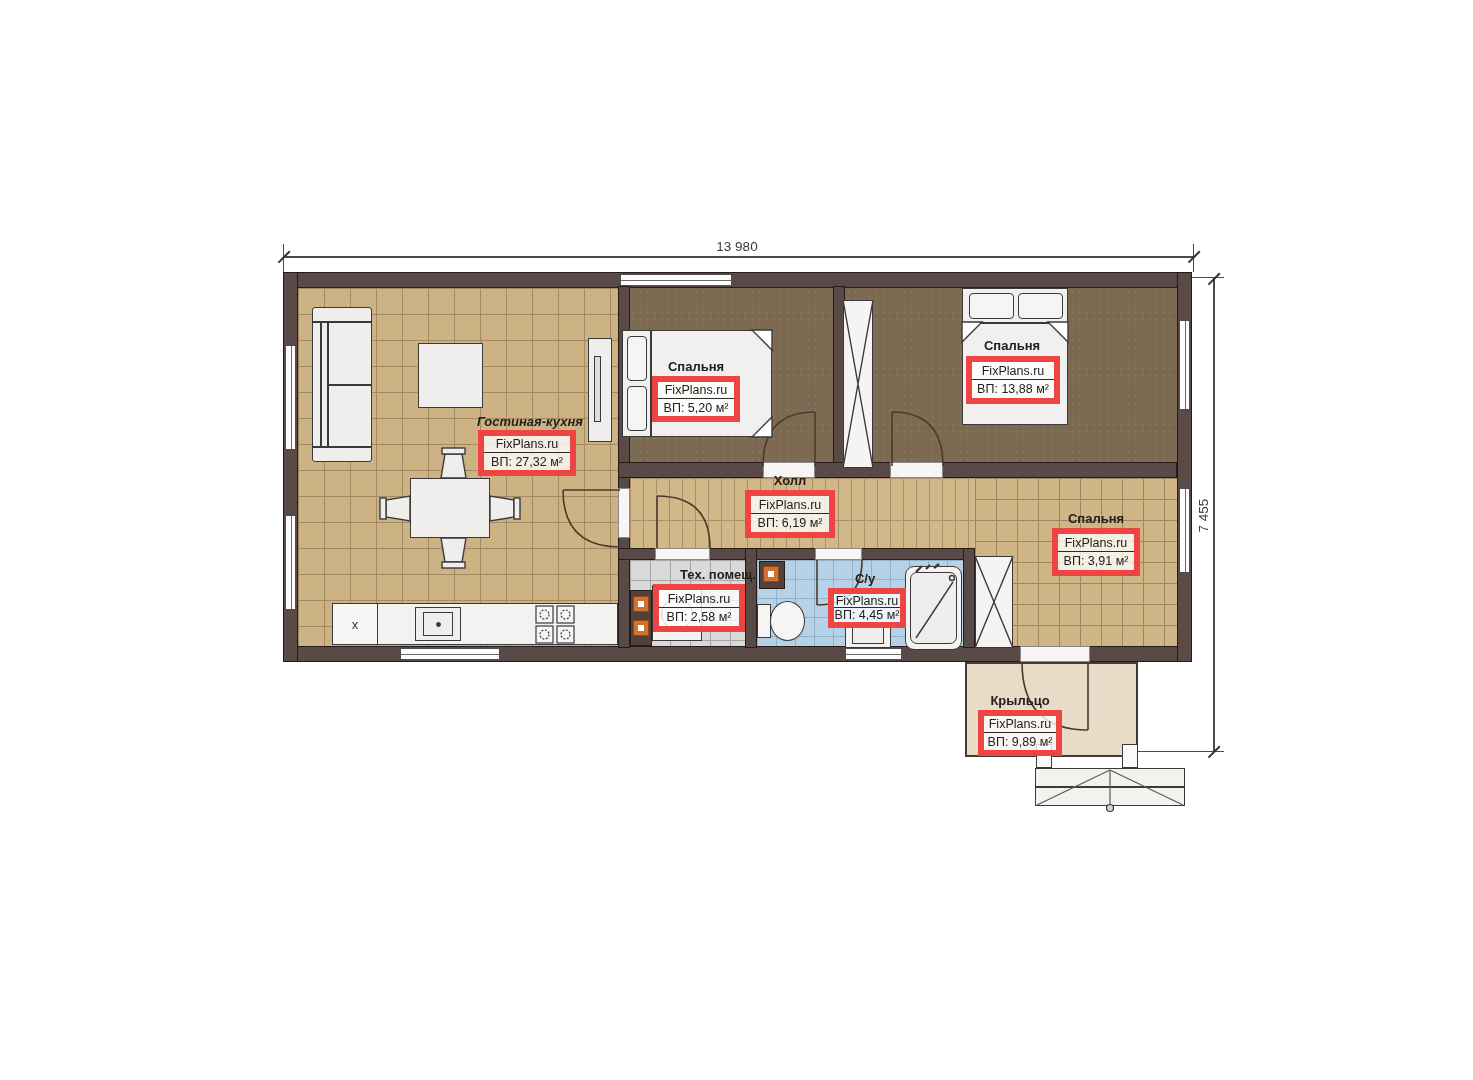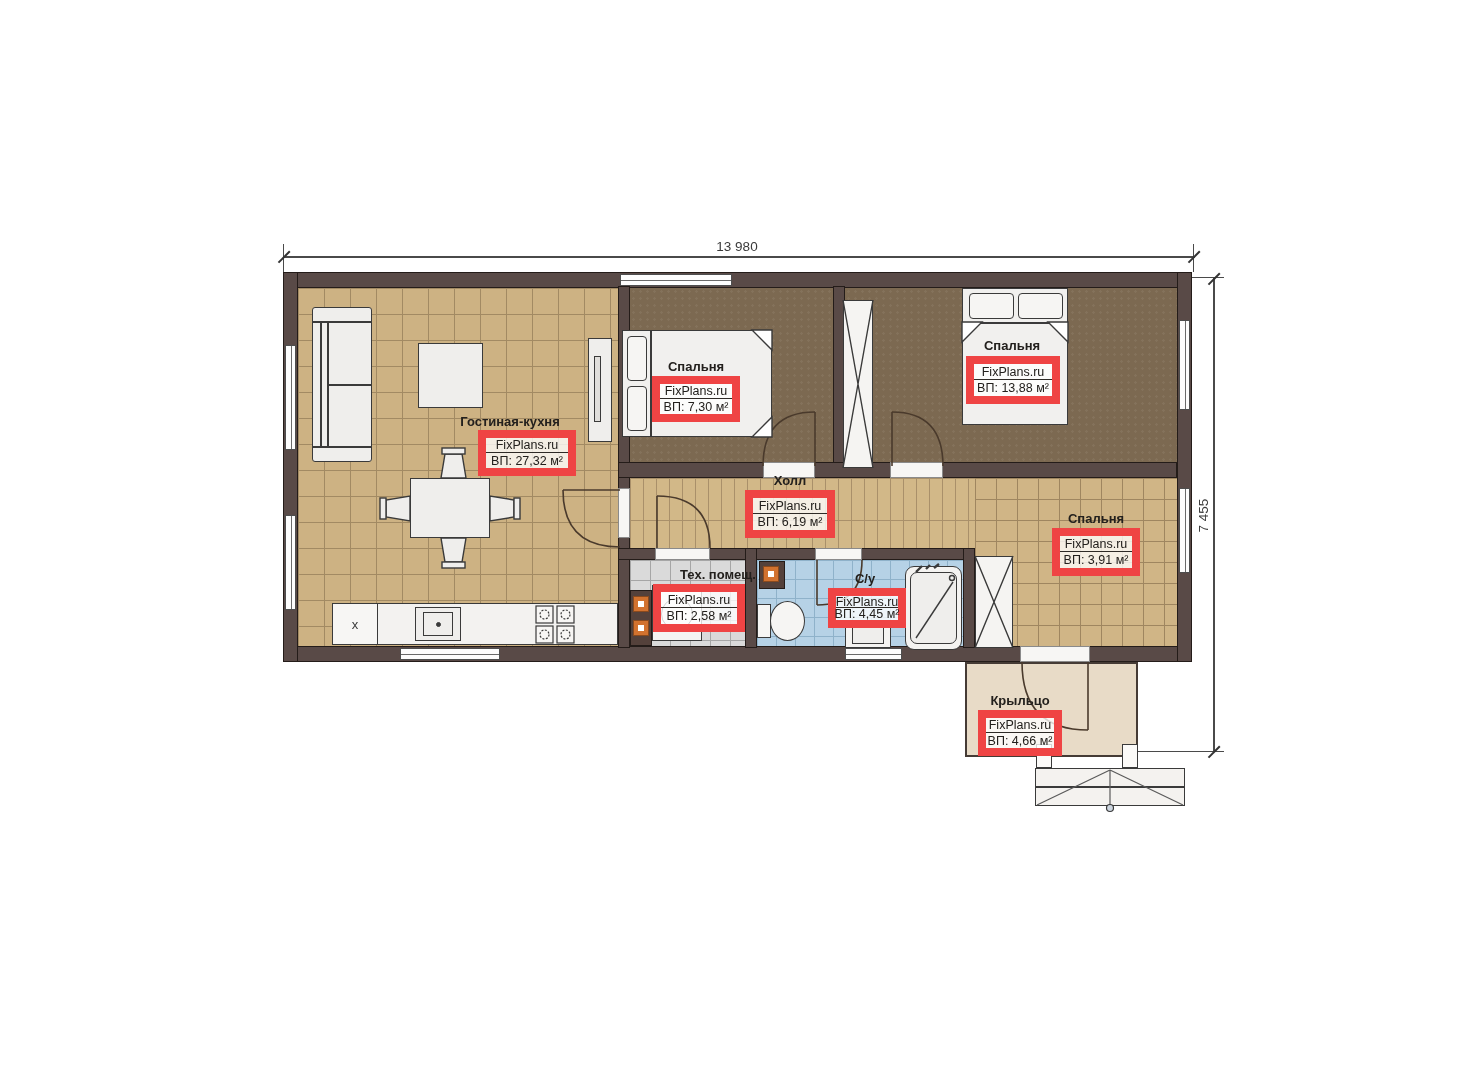--- a/index.html
+++ b/index.html
@@ -35,21 +35,21 @@
   
   .furn{position:absolute;background:#efeeec;border:1.5px solid #3a3a3a;box-sizing:border-box;}
   .line{position:absolute;background:#3a3a3a;}
   .pillow{position:absolute;background:#f6f5f3;border:1.5px solid #3a3a3a;border-radius:4px;box-sizing:border-box;}
   .heater-panel{position:absolute;background:#54413b;border:1px solid #241c19;box-sizing:border-box;}
   .heater{position:absolute;background:#d2722f;border:1px solid #8a4a1e;box-sizing:border-box;}
   .heater::after{content:"";position:absolute;left:50%;top:50%;width:6px;height:6px;margin:-3px 0 0 -3px;background:#fff;}
   .circle{position:absolute;border:1.5px solid #3a3a3a;border-radius:50%;box-sizing:border-box;background:transparent;}
   
   .room-title{position:absolute;font-size:13px;font-weight:bold;color:#23201d;text-align:center;white-space:nowrap;}
-  .room-box{position:absolute;background:rgba(255,255,255,.78);border:8px solid #ef4444;box-sizing:border-box;}
+  .room-box{position:absolute;background:rgba(255,255,255,.78);border:6px solid #ef4444;box-sizing:border-box;}
   .room-box .row{height:50%;display:flex;align-items:center;justify-content:center;
     font-size:12.5px;color:#23201d;white-space:nowrap;box-sizing:border-box;}
   .room-box .row:first-child{border-bottom:1.5px solid #2e2a26;}
   
   .dim-line{position:absolute;background:#4a4a4a;}
   .dim-text{position:absolute;font-size:13.5px;color:#3a3a3a;white-space:nowrap;}
   .tick{position:absolute;width:16px;height:1.6px;background:#333;transform:rotate(-45deg);}
   .fridge-label{display:flex;align-items:center;justify-content:center;font-size:13px;color:#3a3a3a;}
   svg.overlay{position:absolute;left:0;top:0;pointer-events:none;}
 </style>
@@ -203,30 +203,30 @@
       <circle cx="544.5" cy="634.5" r="4.5" fill="none" stroke-dasharray="2 1.5"></circle>
       <circle cx="565.5" cy="634.5" r="4.5" fill="none" stroke-dasharray="2 1.5"></circle>
     </g>
 
     <g stroke="#5a5a5a" stroke-width="1.2" fill="none">
       <path d="M1110,770 L1037,805 M1110,770 L1183,805 M1110,770 L1110,805"></path>
       <circle cx="1110" cy="808" r="3.5" fill="#cdd6e0" stroke="#3a3a3a"></circle>
     </g>
   </svg>
 
-  <div class="room-title" style="left:440px;top:414px;width:140px;">Гостиная-кухня</div>
+  <div class="room-title" style="left:460px;top:414px;width:140px;font-style:italic;">Гостиная-кухня</div>
   <div class="room-box" style="left:478px;top:430px;width:98px;height:46px;">
     <div class="row">FixPlans.ru</div>
     <div class="row">ВП: 27,32 м²</div>
   </div>
 
   <div class="room-title" style="left:646px;top:359px;width:100px;">Спальня</div>
   <div class="room-box" style="left:652px;top:376px;width:88px;height:46px;">
     <div class="row">FixPlans.ru</div>
-    <div class="row">ВП: 7,30 м²</div>
+    <div class="row">ВП: 5,20 м²</div>
   </div>
 
   <div class="room-title" style="left:962px;top:338px;width:100px;">Спальня</div>
   <div class="room-box" style="left:966px;top:356px;width:94px;height:48px;">
     <div class="row">FixPlans.ru</div>
     <div class="row">ВП: 13,88 м²</div>
   </div>
 
   <div class="room-title" style="left:745px;top:473px;width:90px;">Холл</div>
   <div class="room-box" style="left:745px;top:490px;width:90px;height:48px;">
@@ -248,21 +248,21 @@
 
   <div class="room-title" style="left:840px;top:571px;width:50px;">С/у</div>
   <div class="room-box" style="left:828px;top:588px;width:78px;height:40px;">
     <div class="row">FixPlans.ru</div>
     <div class="row">ВП: 4,45 м²</div>
   </div>
 
   <div class="room-title" style="left:975px;top:693px;width:90px;">Крыльцо</div>
   <div class="room-box" style="left:978px;top:710px;width:84px;height:46px;">
     <div class="row">FixPlans.ru</div>
-    <div class="row">ВП: 4,66 м²</div>
+    <div class="row">ВП: 9,89 м²</div>
   </div>
 
   <div class="dim-line" style="left:283px;top:256px;width:912px;height:1.6px;"></div>
   <div class="dim-line" style="left:283px;top:244px;width:1.4px;height:28px;"></div>
   <div class="dim-line" style="left:1193px;top:244px;width:1.4px;height:28px;"></div>
   <div class="tick" style="left:276px;top:256px;"></div>
   <div class="tick" style="left:1186px;top:256px;"></div>
   <div class="dim-text" style="left:697px;top:239px;width:80px;text-align:center;">13 980</div>
 
   <div class="dim-line" style="left:1213px;top:278px;width:1.6px;height:474px;"></div>

